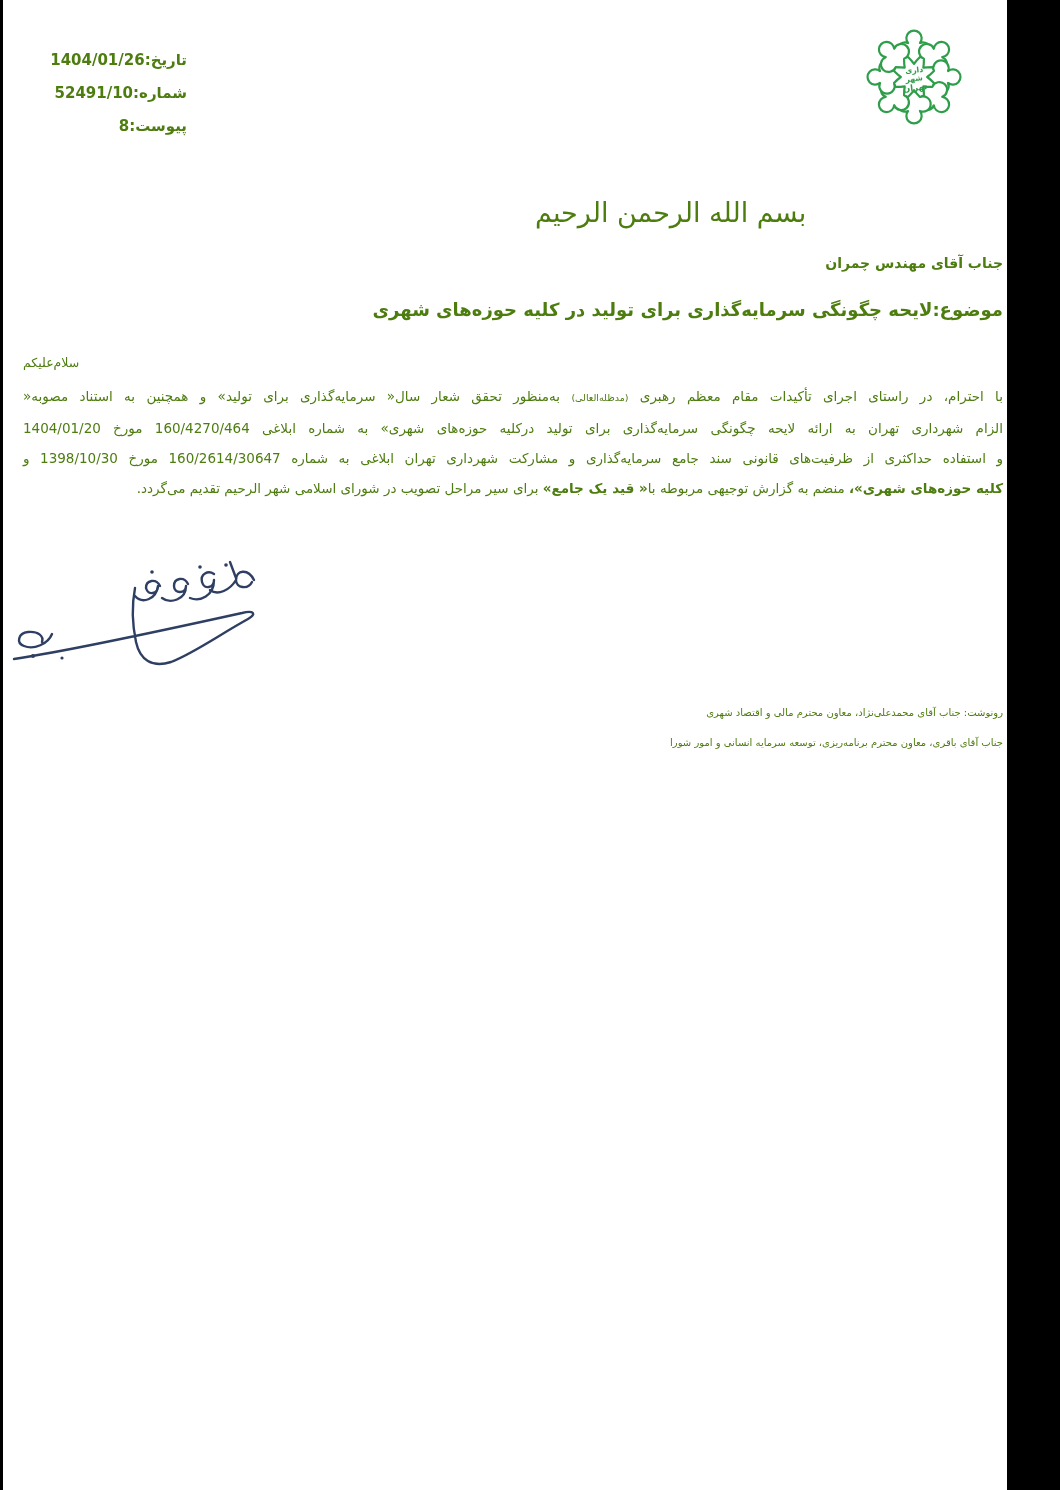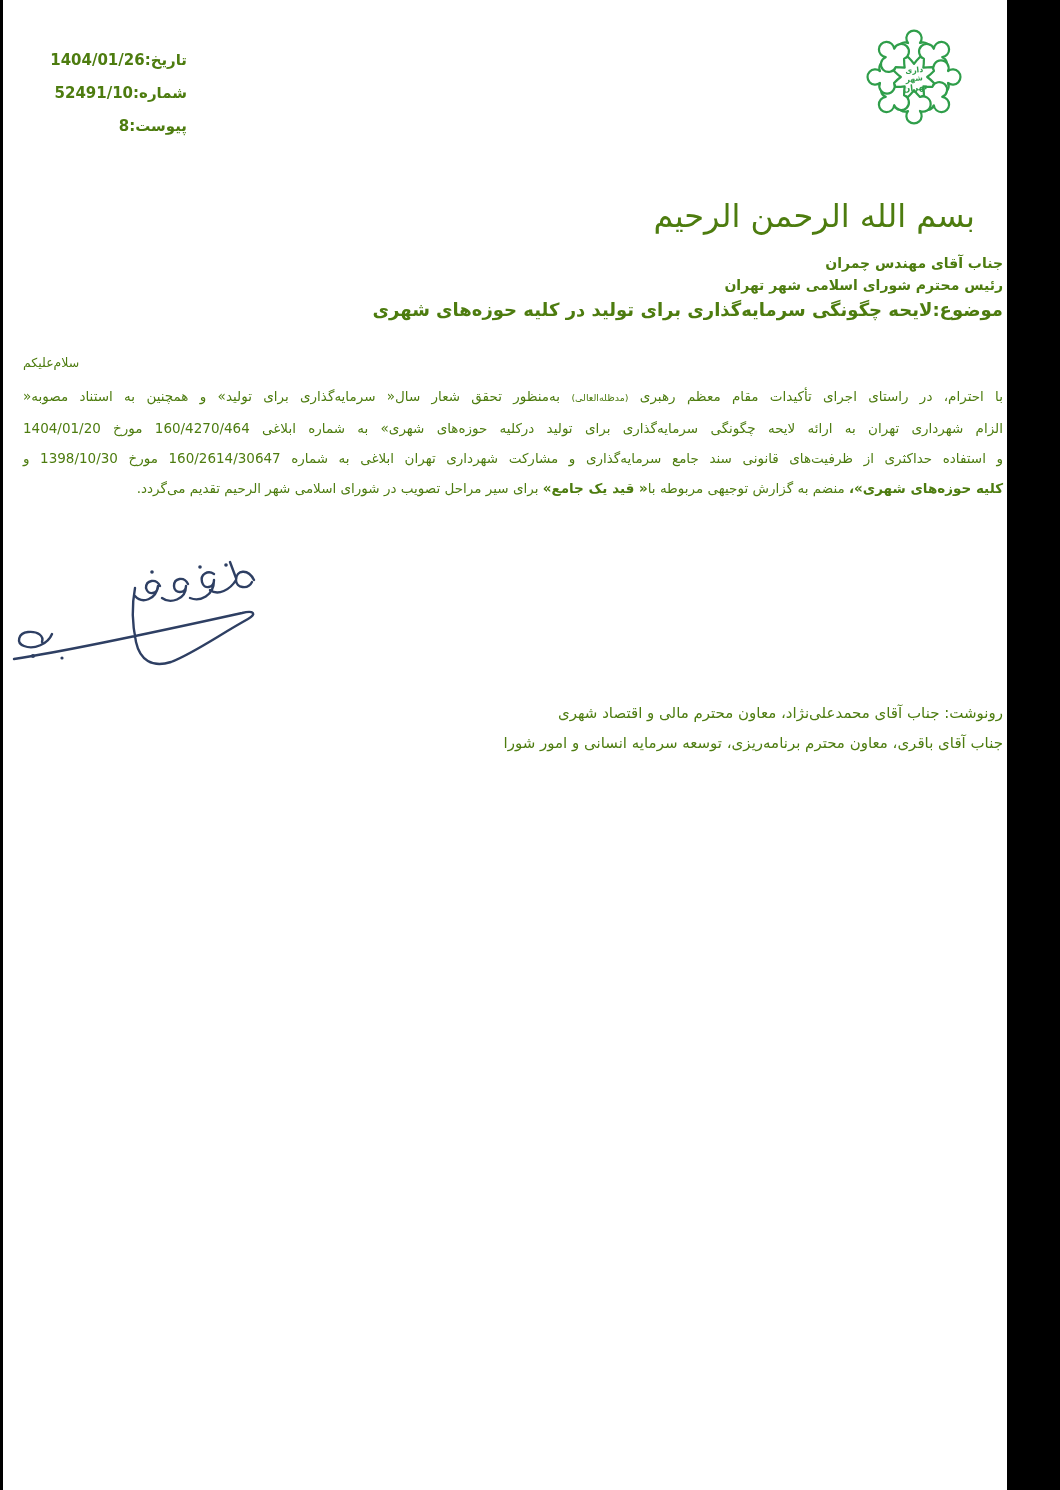--- a/index.html
+++ b/index.html
@@ -8,42 +8,42 @@
   .edge-left{position:absolute;left:0;top:0;width:3px;height:1490px;background:#000;}
   .edge-right{position:absolute;left:1007px;top:0;width:53px;height:1490px;background:#000;}
 
   .meta{position:absolute;left:45px;top:44px;width:142px;direction:rtl;text-align:right;
         font-weight:bold;font-size:15px;line-height:33px;}
   .meta .num{direction:ltr;unicode-bidi:embed;}
 
   .logo{position:absolute;left:863px;top:26px;width:102px;height:110px;}
 
   .bismillah{position:absolute;left:535px;top:197px;width:440px;direction:rtl;
-             text-align:right;font-size:32px;}
+             text-align:left;font-size:27px;}
 
   .recipient{position:absolute;left:23px;top:241px;width:980px;direction:rtl;text-align:right;
              font-weight:bold;font-size:14px;line-height:22px;margin-top:11px;}
 
   .subject{position:absolute;left:23px;top:299px;width:980px;direction:rtl;text-align:right;
            font-weight:bold;font-size:18px;}
 
   .salutation{position:absolute;left:23px;top:355px;width:980px;direction:rtl;text-align:left;
               font-size:12.5px;}
 
   .para{position:absolute;left:23px;top:381px;width:980px;direction:rtl;font-size:13.5px;}
   .para .bline{line-height:30px;text-align:right;}
   .para .bline.j{text-align:justify;text-align-last:justify;text-justify:inter-word;}
   .para .sup{font-size:9.5px;}
   .para b{font-weight:bold;}
 
   .signature{position:absolute;left:4px;top:556px;width:272px;height:120px;}
   .signature svg{width:100%;height:100%;}
 
   .cc{position:absolute;left:23px;top:698px;width:980px;direction:rtl;
-      font-size:15px;line-height:30px;}
+      font-size:10px;line-height:30px;}
 </style>
 </head>
 <body>
 
 <div class="page">
 
   <div class="edge-left"></div>
   <div class="edge-right"></div>
 
   <div class="meta">
@@ -77,21 +77,20 @@
         <text x="0" y="5" font-size="9" fill="#2f9e4a">شهر</text>
         <text x="0" y="16" font-size="10" fill="#2f9e4a">تهران</text>
       </g>
     </svg>
   </div>
 
   <div class="bismillah">بسم الله الرحمن الرحیم</div>
 
   <div class="recipient">
     <div>جناب آقای مهندس چمران</div>
-    <div>رئیس محترم شورای اسلامی شهر تهران</div>
   </div>
 
   <div class="subject">موضوع:لایحه چگونگی سرمایه‌گذاری برای تولید در کلیه حوزه‌های شهری</div>
 
   <div class="salutation">سلام‌علیکم</div>
 
   <div class="para">
     <div class="bline j"><span>با احترام، در راستای اجرای تأکیدات مقام معظم رهبری </span><span class="sup">(مدظله‌العالی)</span><span> به‌منظور تحقق شعار سال« سرمایه‌گذاری برای تولید» و همچنین به استناد مصوبه«</span></div>
     <div class="bline j">الزام شهرداری تهران به ارائه لایحه چگونگی سرمایه‌گذاری برای تولید درکلیه حوزه‌های شهری» به شماره ابلاغی 160/4270/464 مورخ 1404/01/20</div>
     <div class="bline j">و استفاده حداکثری از ظرفیت‌های قانونی سند جامع سرمایه‌گذاری و مشارکت شهرداری تهران ابلاغی به شماره 160/2614/30647 مورخ 1398/10/30 و</div>

